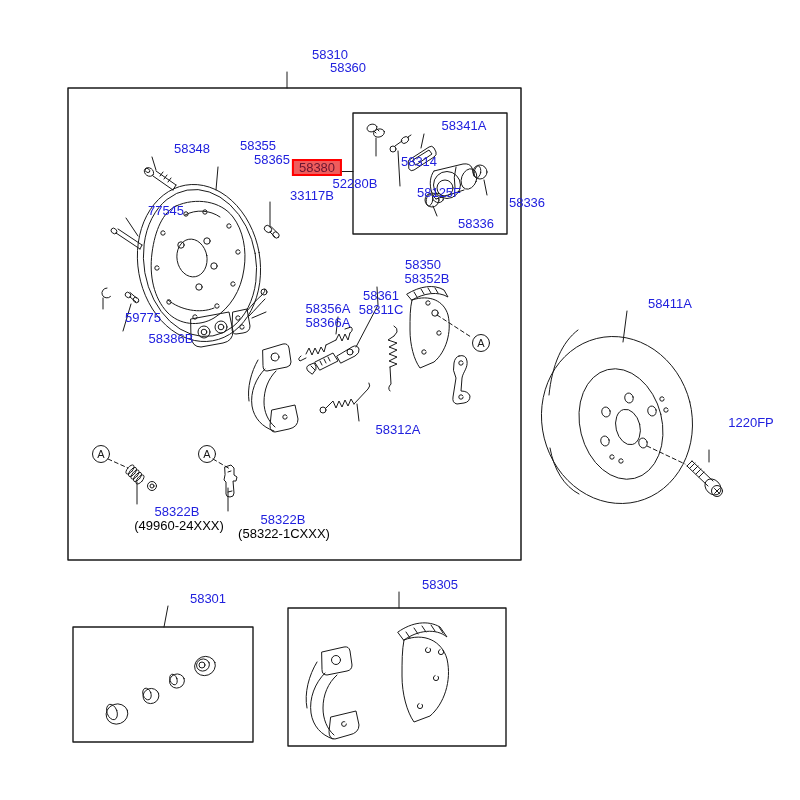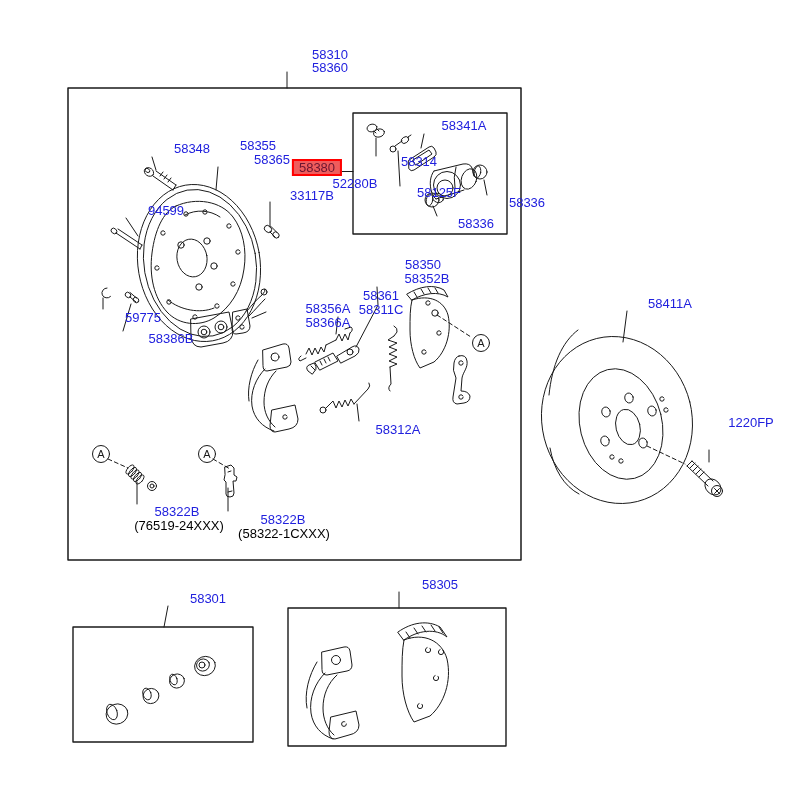--- a/index.html
+++ b/index.html
@@ -315,50 +315,50 @@
       <g stroke-dasharray="11 3">
         <circle cx="428" cy="650" r="2.6"></circle>
           <circle cx="441" cy="652" r="2.6"></circle>
         <circle cx="436" cy="678" r="2.6"></circle>
           <circle cx="420" cy="706" r="2.6"></circle>
       </g>
     </g>
   </svg>
 
   <div class="lbl" style="left:290px;top:48px">58310</div>
-  <div class="lbl" style="left:290px;top:61px">58360</div>
+  <div class="lbl" style="left:308px;top:61px">58360</div>
 
   <div class="lbl" style="left:152px;top:142px">58348</div>
   <div class="lbl" style="left:218px;top:139px">58355</div>
   <div class="lbl" style="left:232px;top:153px">58365</div>
 
   <div class="hl" style="left:317px;top:159px">58380</div>
   <div class="lbl" style="left:315px;top:177px">52280B</div>
   <div class="lbl" style="left:272px;top:189px">33117B</div>
-  <div class="lbl" style="left:126px;top:204px">94599</div>
+  <div class="lbl" style="left:126px;top:204px">77545</div>
 
   <div class="lbl" style="left:379px;top:155px">58314</div>
   <div class="lbl" style="left:424px;top:119px">58341A</div>
   <div class="lbl" style="left:399px;top:186px">58125F</div>
   <div class="lbl" style="left:487px;top:196px">58336</div>
   <div class="lbl" style="left:436px;top:217px">58336</div>
 
   <div class="lbl" style="left:103px;top:311px">59775</div>
   <div class="lbl" style="left:131px;top:332px">58386B</div>
 
   <div class="lbl" style="left:383px;top:258px">58350</div>
   <div class="lbl" style="left:387px;top:272px">58352B</div>
   <div class="lbl" style="left:341px;top:289px">58361</div>
   <div class="lbl" style="left:341px;top:303px">58311C</div>
   <div class="lbl" style="left:288px;top:302px">58356A</div>
   <div class="lbl" style="left:288px;top:316px">58366A</div>
   <div class="lbl" style="left:358px;top:423px">58312A</div>
 
   <div class="lbl" style="left:137px;top:505px">58322B</div>
-  <div class="lbl black" style="left:139px;top:519px">(76519-24XXX)</div>
+  <div class="lbl black" style="left:139px;top:519px">(49960-24XXX)</div>
   <div class="lbl" style="left:243px;top:513px">58322B</div>
   <div class="lbl black" style="left:244px;top:527px">(58322-1CXXX)</div>
 
   <div class="lbl" style="left:630px;top:297px">58411A</div>
   <div class="lbl" style="left:711px;top:416px">1220FP</div>
 
   <div class="lbl" style="left:168px;top:592px">58301</div>
   <div class="lbl" style="left:400px;top:578px">58305</div>
 </div>
 

